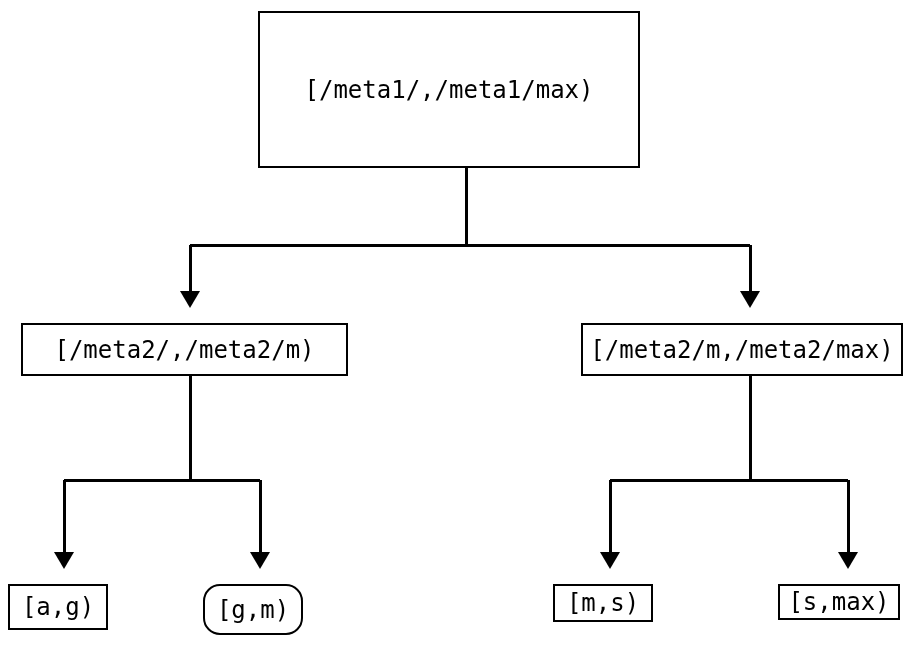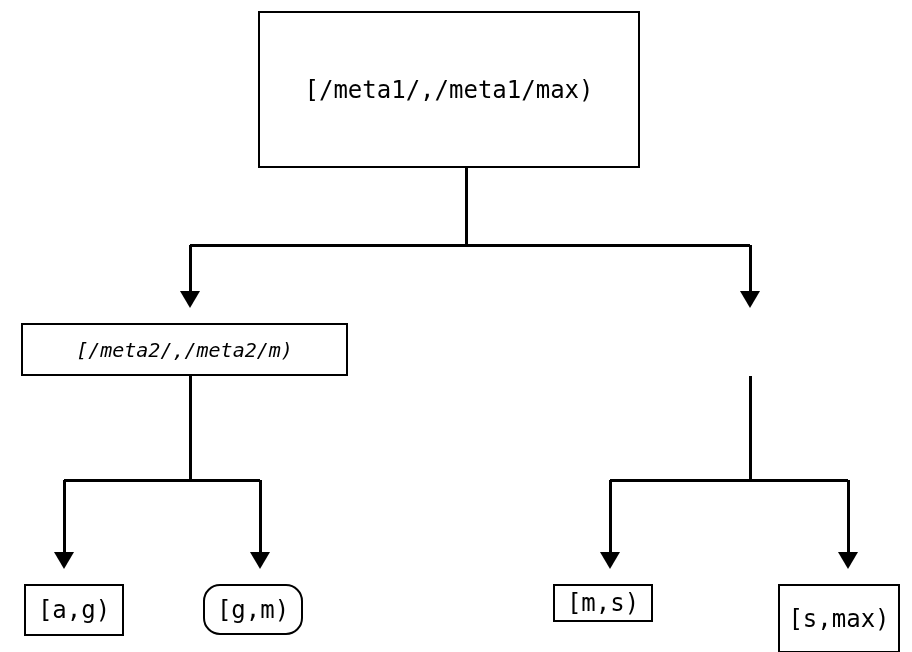--- a/index.html
+++ b/index.html
@@ -32,21 +32,21 @@
     justify-content: center;
     color: #000000;
     white-space: pre;
   }
   .node-label {
     display: block;
     line-height: 1;
     letter-spacing: 0px;
   }
   .node-root { font-size: 24px; }
-  .node-mid  { font-size: 20px; font-style: italic; }
+  .node-mid  { font-size: 24px; }
   .node-leaf { font-size: 24px; }
 </style>
 </head>
 <body>
 
 <div id="diagram-root">
 
   <svg id="tree-svg" viewBox="0 0 912 652" xmlns="http://www.w3.org/2000/svg">
     <g stroke="#000000" stroke-width="3" fill="none" shape-rendering="crispEdges">
 
@@ -81,30 +81,33 @@
   </svg>
 
   <div class="node-box node-root" style="left:258px; top:11px; width:382px; height:157px;">
     <span class="node-label">[/meta1/,/meta1/max)</span>
   </div>
 
   <div class="node-box node-mid" style="left:21px; top:323px; width:327px; height:53px;">
     <span class="node-label">[/meta2/,/meta2/m)</span>
   </div>
 
+  <div class="node-box node-mid" style="left:581px; top:323px; width:322px; height:53px;">
+    <span class="node-label">[/meta2/m,/meta2/max)</span>
+  </div>
 
-  <div class="node-box node-leaf" style="left:24px; top:584px; width:100px; height:52px;">
+  <div class="node-box node-leaf" style="left:8px; top:584px; width:100px; height:46px;">
     <span class="node-label">[a,g)</span>
   </div>
 
   <div class="node-box node-leaf" style="left:203px; top:584px; width:100px; height:51px;border-radius:17px;">
     <span class="node-label">[g,m)</span>
   </div>
 
   <div class="node-box node-leaf" style="left:553px; top:584px; width:100px; height:38px;">
     <span class="node-label">[m,s)</span>
   </div>
 
-  <div class="node-box node-leaf" style="left:778px; top:584px; width:122px; height:69px;">
+  <div class="node-box node-leaf" style="left:778px; top:584px; width:122px; height:36px;">
     <span class="node-label">[s,max)</span>
   </div>
 
 </div>
 
 </body></html>

